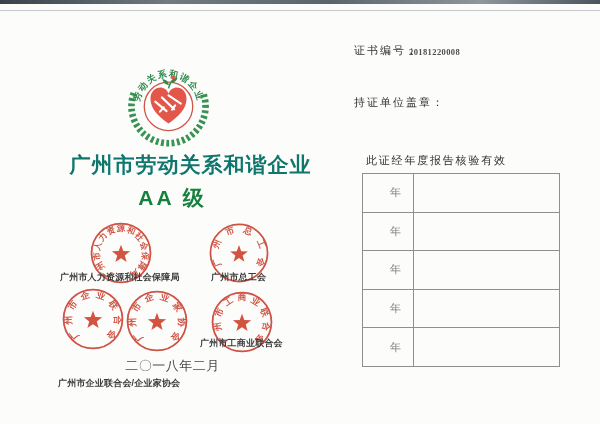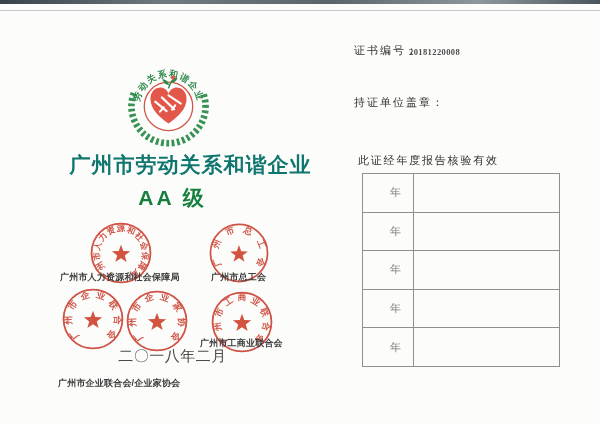--- a/index.html
+++ b/index.html
@@ -14,22 +14,22 @@
   .title{position:absolute;left:43px;top:151px;width:295px;text-align:center;
          font-size:21px;font-weight:bold;color:#0f766e;letter-spacing:1px;white-space:nowrap;}
   .title2{position:absolute;left:25px;top:184px;width:295px;text-align:center;
           font-size:21px;font-weight:bold;color:#15803d;letter-spacing:3px;}
   .seal{position:absolute;opacity:.95;}
   .seal-ring{fill:none;stroke:#cd4a3c;stroke-width:2.8;}
   .seal-text{fill:#cd4a3c;font-weight:bold;font-family:"Liberation Sans",sans-serif;}
   .seal-star{fill:#d14b38;}
   .cap{position:absolute;font-size:9px;font-weight:bold;color:#3a3a3a;
        white-space:nowrap;letter-spacing:.2px;z-index:5;}
-  .date{position:absolute;left:25px;top:347px;width:295px;text-align:center;
-        font-size:15px;color:#4a4a4a;letter-spacing:.5px;}
+  .date{position:absolute;left:25px;top:357px;width:295px;text-align:center;
+        font-size:13px;color:#4a4a4a;letter-spacing:.5px;}
 
   
   .lbl{position:absolute;font-weight:normal;color:#2f2f2f;font-size:11px;
        letter-spacing:2px;white-space:nowrap;margin-left:6px;}
   .val{position:absolute;font-family:"Liberation Serif",serif;color:#4d4d4d;white-space:nowrap;font-weight:bold;}
   .certno{left:409px;top:47px;font-size:8.5px;letter-spacing:.4px;}
   .holder{left:429px;top:98px;font-size:9px;letter-spacing:.3px;}
   .ytable{position:absolute;left:362px;top:173px;width:198px;height:194px;
           border:1px solid #8f8f8f;box-sizing:border-box;display:flex;flex-direction:column;}
   .yrow{flex:1;display:flex;border-bottom:1px solid #8f8f8f;}
@@ -131,21 +131,21 @@
   <div class="cap" style="left:58px;top:337px;margin-top:40px;">广州市企业联合会/企业家协会</div>
   <div class="cap" style="left:200px;top:337px;">广州市工商业联合会</div>
 
   <div class="date">二〇一八年二月</div>
 
   <div class="lbl" style="left:348px;top:43px;">证书编号：</div>
   <div class="val certno">20181220008</div>
 
   <div class="lbl" style="left:348px;top:95px;">持证单位盖章：</div>
 
-  <div class="lbl" style="left:352px;top:153px;letter-spacing:1.8px;">此证经年度报告核验有效</div>
+  <div class="lbl" style="left:360px;top:153px;letter-spacing:1.8px;">此证经年度报告核验有效</div>
 
   <div class="ytable">
     <div class="yrow">
       <div class="ycell-label">年</div>
       <div class="ycell-blank"></div>
     </div>
     <div class="yrow">
       <div class="ycell-label">年</div>
       <div class="ycell-blank"></div>
     </div>

